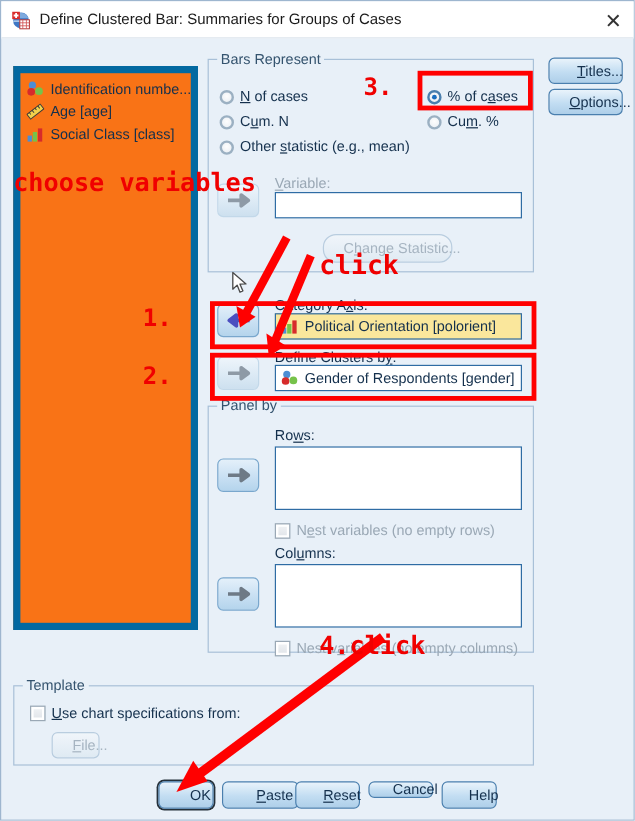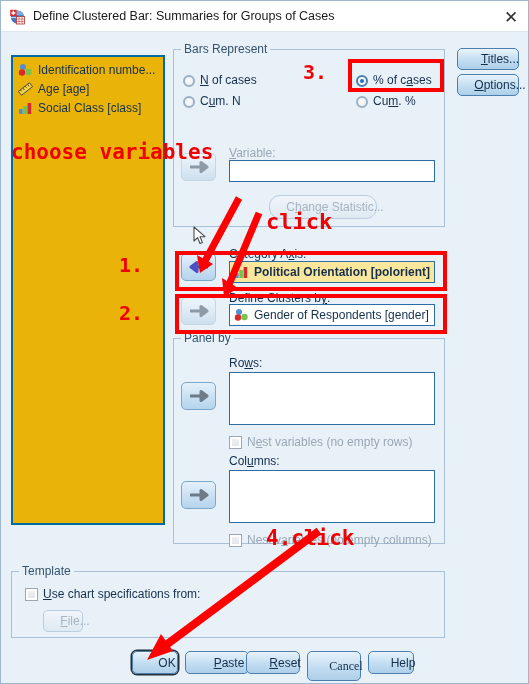--- a/index.html
+++ b/index.html
@@ -98,21 +98,21 @@
   .chk .box.inner {
     box-shadow: inset 0 0 0 2px #ffffff;
   }
   .chk span.t { font-size: 12px; white-space: nowrap; }
 
   .tbox {
     position: absolute;
     background: #ffffff;
     border: 1px solid #2e6ca4;
   }
-  .tbox.yellow { background: #fae79c; font-weight: bold; }
+  .tbox.yellow { background: #fae79c; }
   .tbox .item {
     display: flex; align-items: center;
     height: 100%;
     padding-left: 4px;
     font-size: 12px; color: #14304d;
     white-space: nowrap;
   }
 
   .btn {
     position: absolute;
@@ -150,21 +150,21 @@
   }
   .arrow-btn svg { display: block; }
 
   
   .vicon { width: 15px; height: 14px; flex: none; margin-right: 5px; position: relative; }
 
   
   #varlist {
     position: absolute; left: 10px; top: 54px;
     width: 154px; height: 470px;
-    background: #eab308; border: 2px solid #0369a1;
+    background: #f97316; border: 6px solid #0369a1;
     overflow: hidden;
   }
   .varrow {
     display: flex; align-items: center;
     height: 19px; padding-left: 5px;
     font-size: 12px; color: #14304d; white-space: nowrap;
   }
 
   
   #anno { position: absolute; left:0; top:0; width:529px; height:684px; pointer-events: none; }
@@ -243,20 +243,24 @@
   </div>
 
   <div class="radio" style="left:182px; top:72px;">
     <span class="dot"></span>
     <span class="t"><u>N</u><span> of cases</span></span>
   </div>
   <div class="radio" style="left:182px; top:93px;">
     <span class="dot"></span>
     <span class="t"><span>C</span><u>u</u><span>m. N</span></span>
   </div>
+  <div class="radio" style="left:182px; top:114px;">
+    <span class="dot"></span>
+    <span class="t"><span>Other </span><u>s</u><span>tatistic (e.g., mean)</span></span>
+  </div>
   <div class="radio on" style="left:355px; top:72px;">
     <span class="dot"></span>
     <span class="t"><span>% of c</span><u>a</u><span>ses</span></span>
   </div>
   <div class="radio" style="left:355px; top:93px;">
     <span class="dot"></span>
     <span class="t"><span>Cu</span><u>m</u><span>. %</span></span>
   </div>
 
   <div class="lbl dis" style="left:228px; top:145px;">
@@ -372,21 +376,21 @@
 
   <div class="btn default" style="left:131px; top:650px; width:46px; height:23px;">
     <span>OK</span>
   </div>
   <div class="btn" style="left:184px; top:650px; width:64px; height:23px;">
     <span><u>P</u><span>aste</span></span>
   </div>
   <div class="btn" style="left:245px; top:650px; width:54px; height:23px;">
     <span><u>R</u><span>eset</span></span>
   </div>
-  <div class="btn" style="left:306px; top:650px; width:54px; height:30px;font-family:Liberation Serif, serif;">
+  <div class="btn" style="left:306px; top:650px; width:54px; height:14px;">
     <span>Cancel</span>
   </div>
   <div class="btn" style="left:367px; top:650px; width:46px; height:23px;">
     <span>Help</span>
   </div>
 
   <svg id="cursor" viewBox="0 0 14 20">
     <path d="M1 1 L1 15 L4.6 11.6 L7 17.5 L9.4 16.4 L7 10.8 L12 10.6 Z" fill="#ffffff" stroke="#4a4a4a" stroke-width="1.1" stroke-linejoin="round"></path>
   </svg>
 

